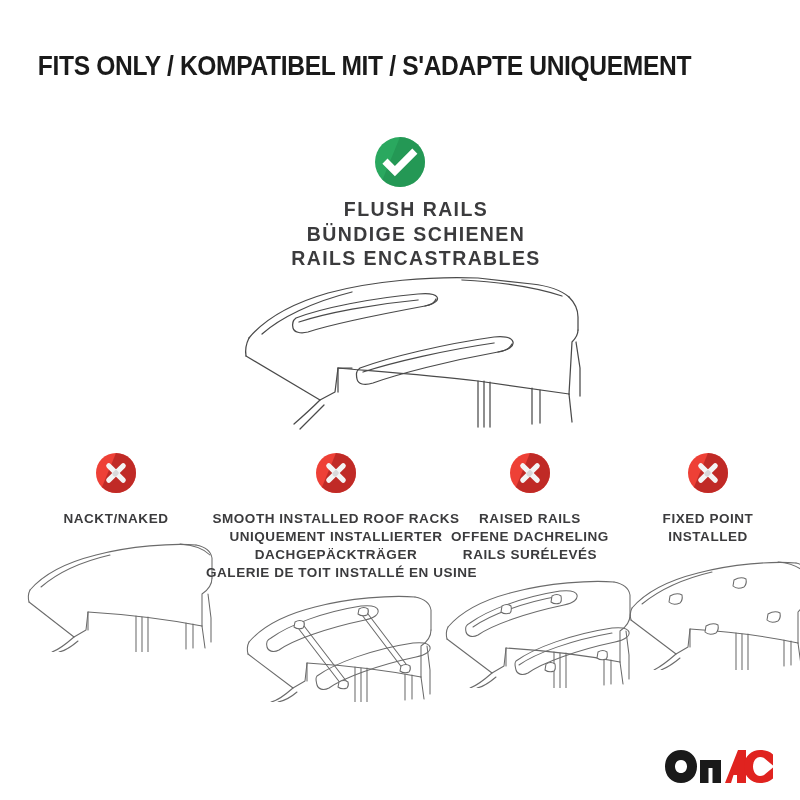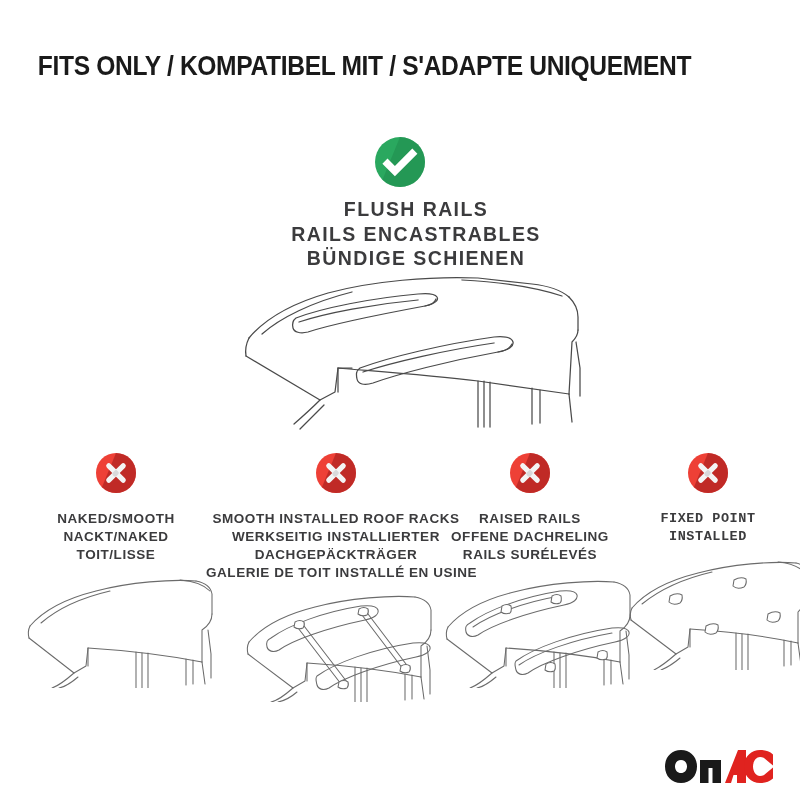--- a/index.html
+++ b/index.html
@@ -80,21 +80,21 @@
     height: 250px;
   }
   .col {
     position: absolute;
     top: 0;
     text-align: center;
   }
   .col-0 { left: 6px;   width: 220px; }
   .col-1 { left: 206px; width: 260px; }
   .col-2 { left: 432px; width: 196px; }
-  .col-3 { left: 618px; width: 180px; font-family: Liberation Mono, monospace; }
+  .col-3 { left: 618px; width: 180px; }
 
   .col .icon-wrap {
     height: 50px;
   }
   .col .x-icon {
     width: 42px;
     height: 42px;
     margin: 0 auto;
   }
   .col .labels {
@@ -144,22 +144,22 @@
   <div class="badge-check">
     <svg viewBox="0 0 52 52" width="52" height="52" aria-hidden="true">
       <circle cx="26" cy="26" r="25" fill="#2aa85f"></circle>
       <path d="M26 1 A25 25 0 0 1 26 51 A25 25 0 0 1 8.5 43.7 Z" fill="#1f8b4c" opacity="0.55"></path>
       <path d="M13.5 26.6 l7.4 7.4 l17.4 -17.4 l5.1 5.1 l-22.5 22.5 l-12.5 -12.5 z" fill="#ffffff" transform="translate(0,-4)"></path>
     </svg>
   </div>
 
   <div class="hero-labels">
     <span class="l">FLUSH RAILS</span>
+    <span class="l">BÜNDIGE SCHIENEN</span>
     <span class="l">RAILS ENCASTRABLES</span>
-    <span class="l">BÜNDIGE SCHIENEN</span>
   </div>
 </div>
 
 <div class="hero-art">
   <svg viewBox="0 0 350 160" width="350" height="160" aria-hidden="true">
     <g fill="none" stroke="#4a4a4a" stroke-width="1.25" stroke-linecap="round" stroke-linejoin="round">
 
       <path d="M17 66 C32 48 58 32 96 21 C140 9 200 4 246 6 L300 12 C318 14 330 19 337 25"></path>
       <path d="M17 66 C14 72 13 78 14 84"></path>
       <path d="M14 84 L88 128 L103 120 L106 96 L120 96"></path>
@@ -202,23 +202,21 @@
           <path d="M21 1 A20 20 0 0 1 21 41 A20 20 0 0 1 7 35.1 Z" fill="#a31d1d" opacity="0.62"></path>
           <g fill="#f4f4f4">
             <rect x="8.2" y="18.4" width="25.6" height="5.2" rx="2.6" transform="rotate(45 21 21)"></rect>
             <rect x="8.2" y="18.4" width="25.6" height="5.2" rx="2.6" transform="rotate(-45 21 21)"></rect>
           </g>
           <rect x="18.4" y="18.4" width="5.2" height="6.4" rx="2.2" fill="#d8d8da" transform="rotate(45 21 21)"></rect>
         </svg>
       </div>
     </div>
     <div class="labels">
-      <span class="l">NAKED/SMOOTH</span>
       <span class="l">NACKT/NAKED</span>
-      <span class="l">TOIT/LISSE</span>
     </div>
     <div class="art">
       <svg viewBox="0 0 200 118" width="200" height="118" aria-hidden="true">
         <g fill="none" stroke="#6b6b6b" stroke-width="1.05" stroke-linecap="round" stroke-linejoin="round">
           <path d="M14 56 C26 42 48 29 80 21 C114 12 156 9 180 11"></path>
           <path d="M180 11 C190 13 195 18 196 24 L196 44"></path>
           <path d="M14 56 C12 60 12 64 13 68"></path>
           <path d="M13 68 L58 103 L70 96 L72 78"></path>
           <path d="M72 78 C104 80 150 85 186 92"></path>
           <path d="M196 44 C196 50 192 56 186 60 L186 92"></path>
@@ -248,21 +246,21 @@
           <g fill="#f4f4f4">
             <rect x="8.2" y="18.4" width="25.6" height="5.2" rx="2.6" transform="rotate(45 21 21)"></rect>
             <rect x="8.2" y="18.4" width="25.6" height="5.2" rx="2.6" transform="rotate(-45 21 21)"></rect>
           </g>
           <rect x="18.4" y="18.4" width="5.2" height="6.4" rx="2.2" fill="#d8d8da" transform="rotate(45 21 21)"></rect>
         </svg>
       </div>
     </div>
     <div class="labels">
       <span class="l">SMOOTH INSTALLED ROOF RACKS</span>
-      <span class="l">WERKSEITIG INSTALLIERTER</span>
+      <span class="l">UNIQUEMENT INSTALLIERTER</span>
       <span class="l">DACHGEPÄCKTRÄGER</span>
       <span class="l">GALERIE DE TOIT INSTALLÉ EN USINE</span>
     </div>
     <div class="art" style="margin-top:2px;">
       <svg viewBox="0 0 210 118" width="210" height="118" aria-hidden="true">
         <g fill="none" stroke="#6b6b6b" stroke-width="1.05" stroke-linecap="round" stroke-linejoin="round">
           <path d="M18 58 C30 44 52 31 84 23 C118 14 160 11 184 13"></path>
           <path d="M184 13 C194 15 199 20 200 26 L200 46"></path>
           <path d="M18 58 C16 62 16 66 17 70"></path>
           <path d="M17 70 L62 104 L74 97 L76 79"></path>

